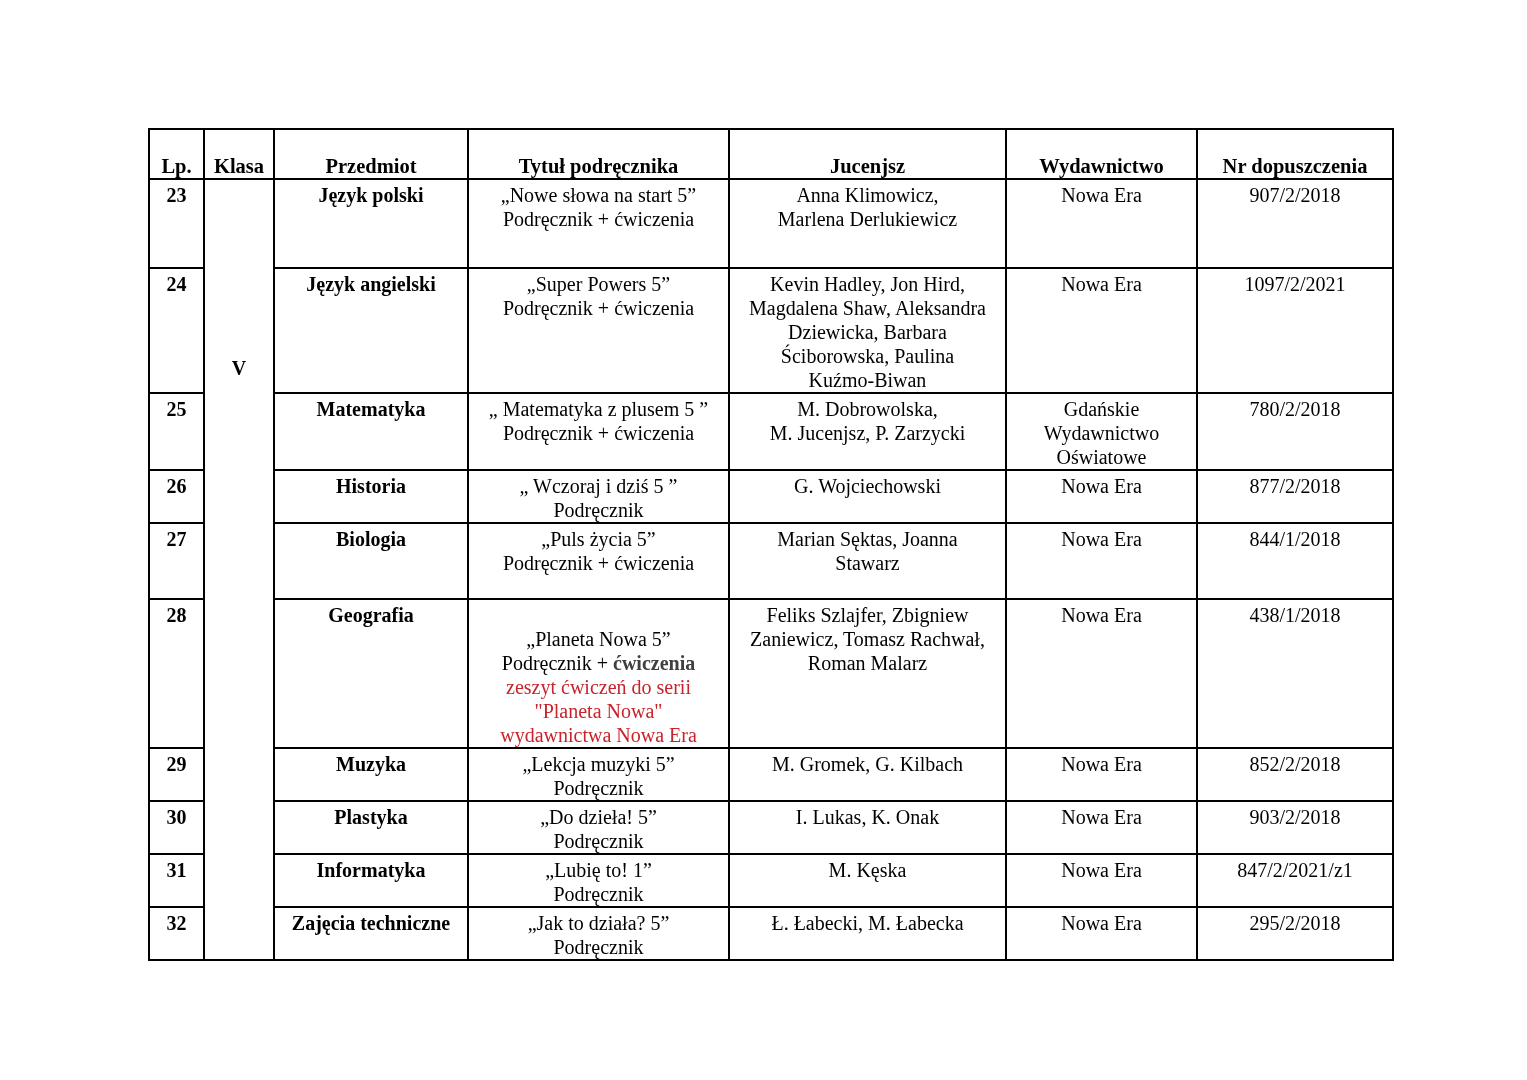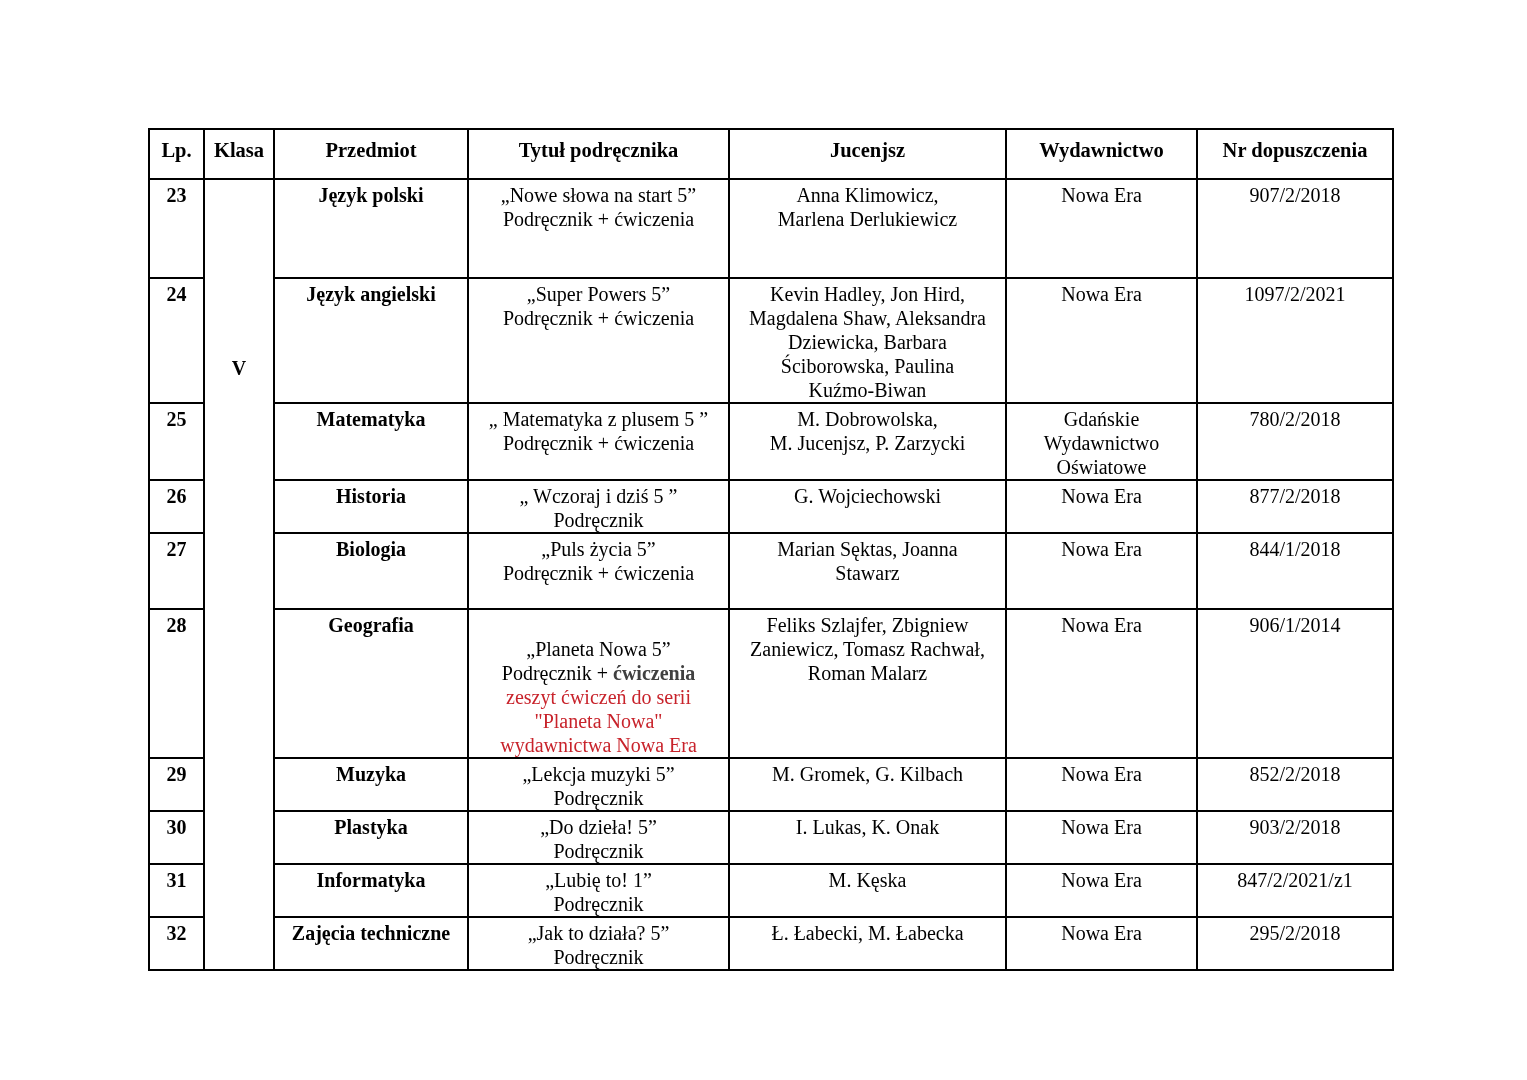--- a/index.html
+++ b/index.html
@@ -29,25 +29,25 @@
     vertical-align: top;
     text-align: center;
     padding: 3px 4px 0 4px;
     font-size: 20px;
     line-height: 24px;
     white-space: pre-line;
     overflow: hidden;
   }
   table.booklist th {
     font-weight: bold;
-    padding-top: 8px;
+    padding-top: 24px;
     font-size: 20.5px;
   }
   tr.h50  { height: 50px; }
-  tr.h77  { height: 99px; }
+  tr.h77  { height: 89px; }
   tr.h127 { height: 107px; }
   tr.h76  { height: 76px; margin-left: 24px; }
   tr.h51  { height: 51px; padding-left: 20px; }
   tr.h49  { height: 49px; }
   td.lp, td.przedmiot { font-weight: bold; }
   td.klasa {
     position: relative;
     padding: 0;
   }
   td.klasa .klasa-v {
@@ -157,21 +157,21 @@
         <span>„Planeta Nowa 5”
 Podręcznik + </span><span class="red bold" style="color: #404040;">ćwiczenia</span><span class="red" style="color: rgb(200, 35, 43);">
 zeszyt ćwiczeń do serii
 "Planeta Nowa"
 wydawnictwa Nowa Era</span>
       </td>
       <td>Feliks Szlajfer, Zbigniew
 Zaniewicz, Tomasz Rachwał,
 Roman Malarz</td>
       <td>Nowa Era</td>
-      <td>906/1/2014</td>
+      <td>438/1/2018</td>
     </tr>
 
     <tr class="h50">
       <td class="lp">29</td>
       <td class="przedmiot">Muzyka</td>
       <td>„Lekcja muzyki 5”
 Podręcznik</td>
       <td>M. Gromek, G. Kilbach</td>
       <td>Nowa Era</td>
       <td>852/2/2018</td>

